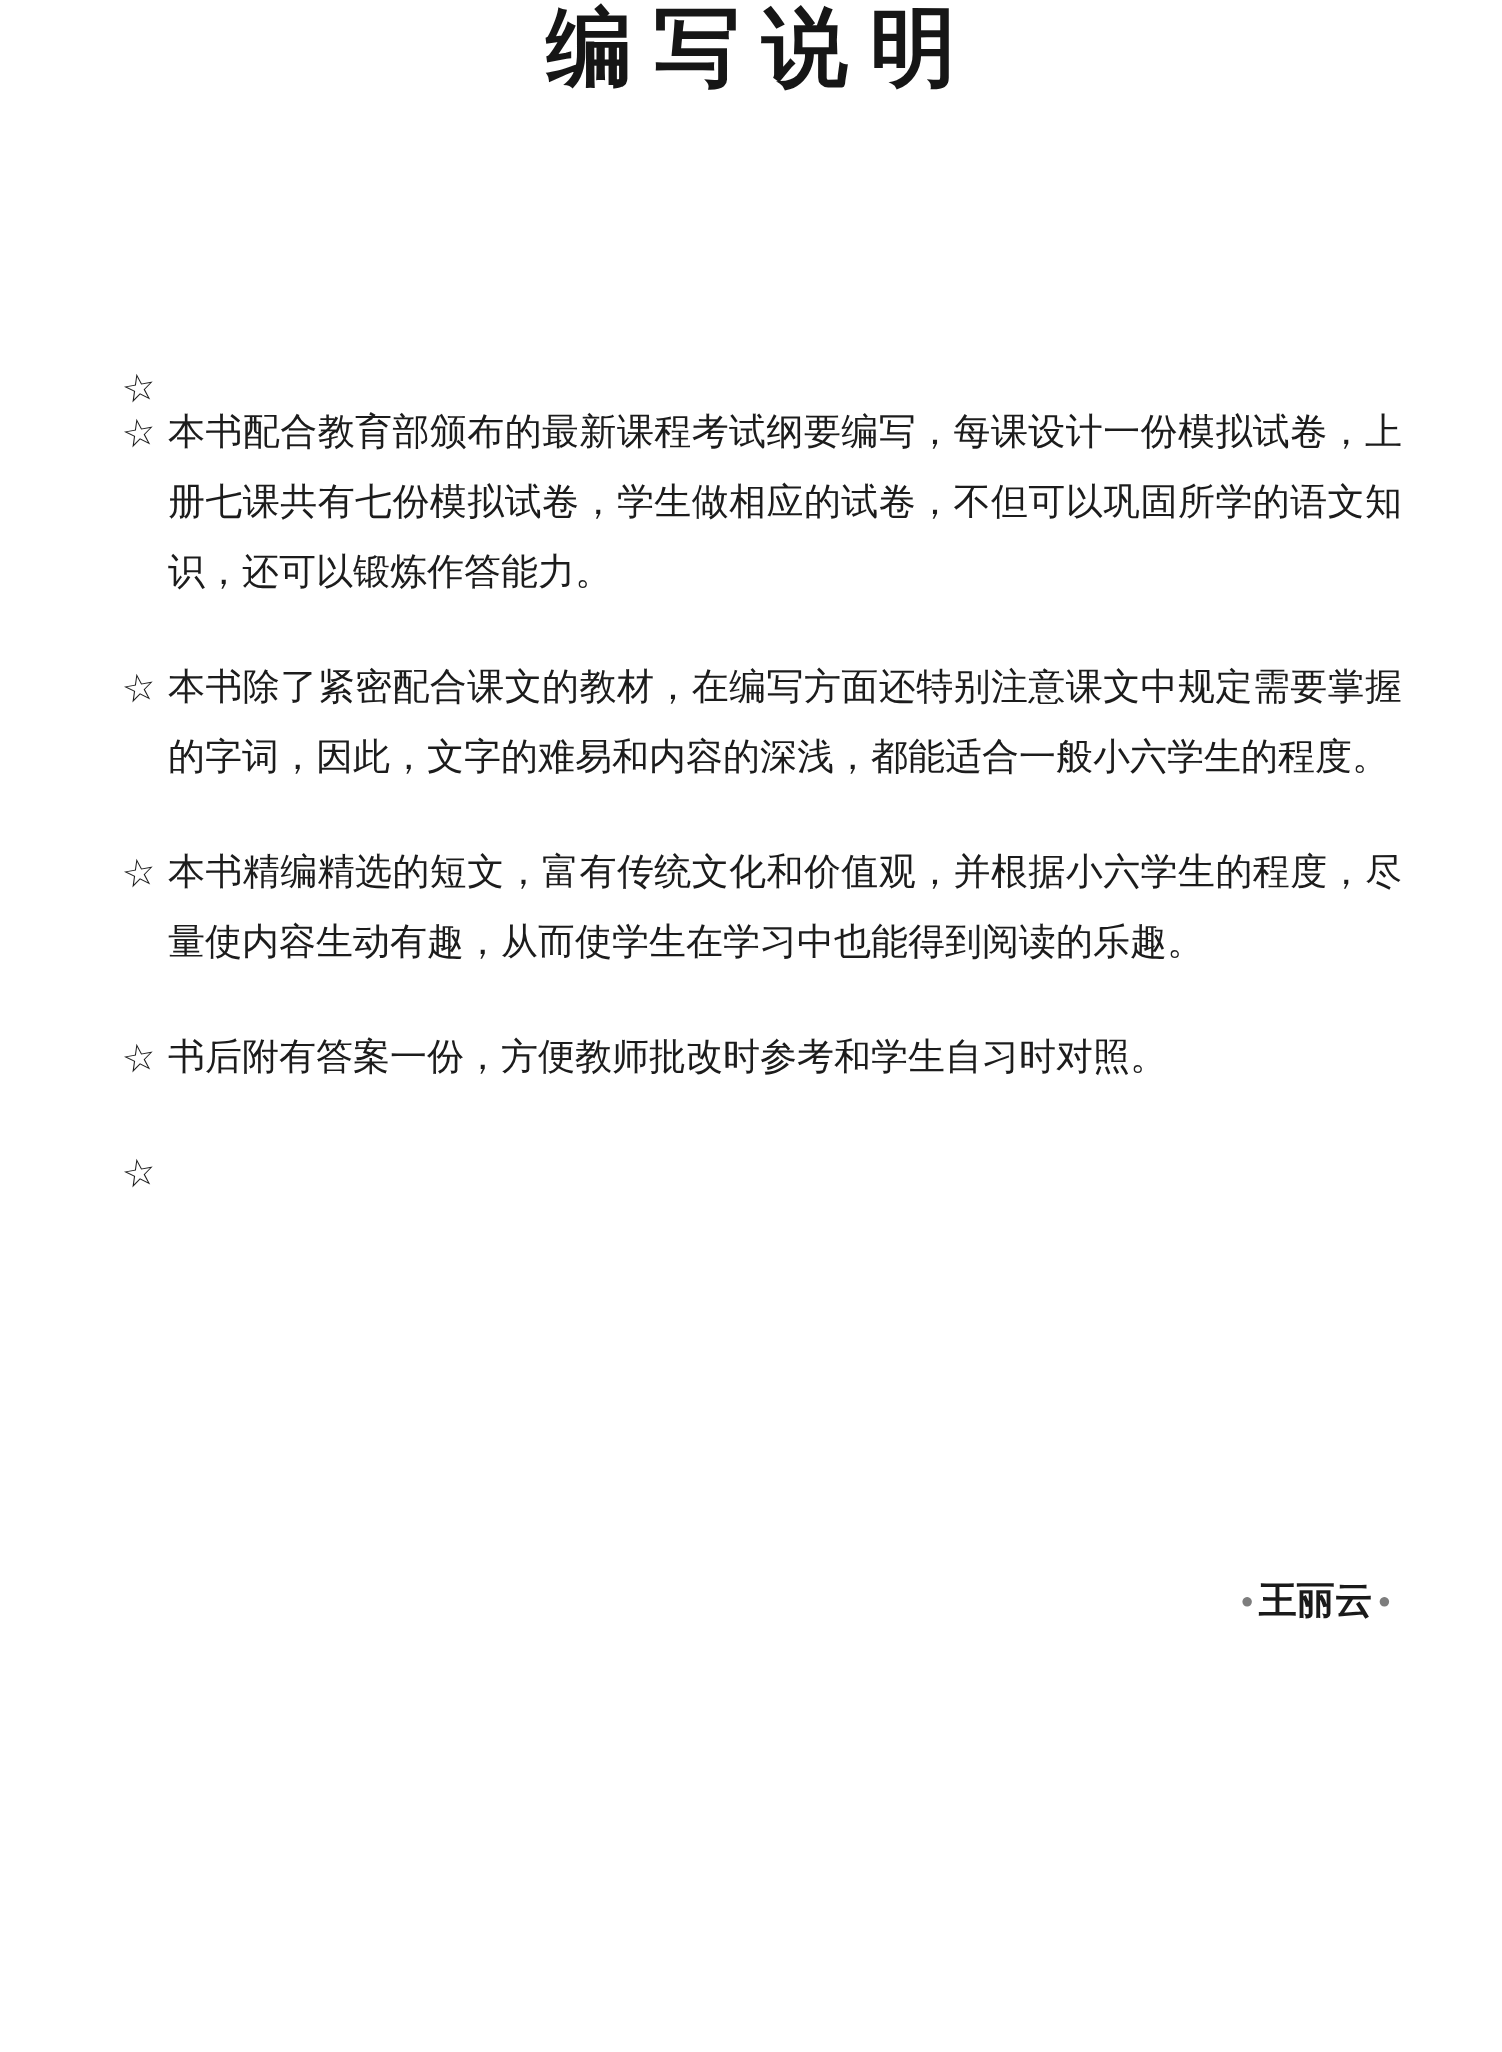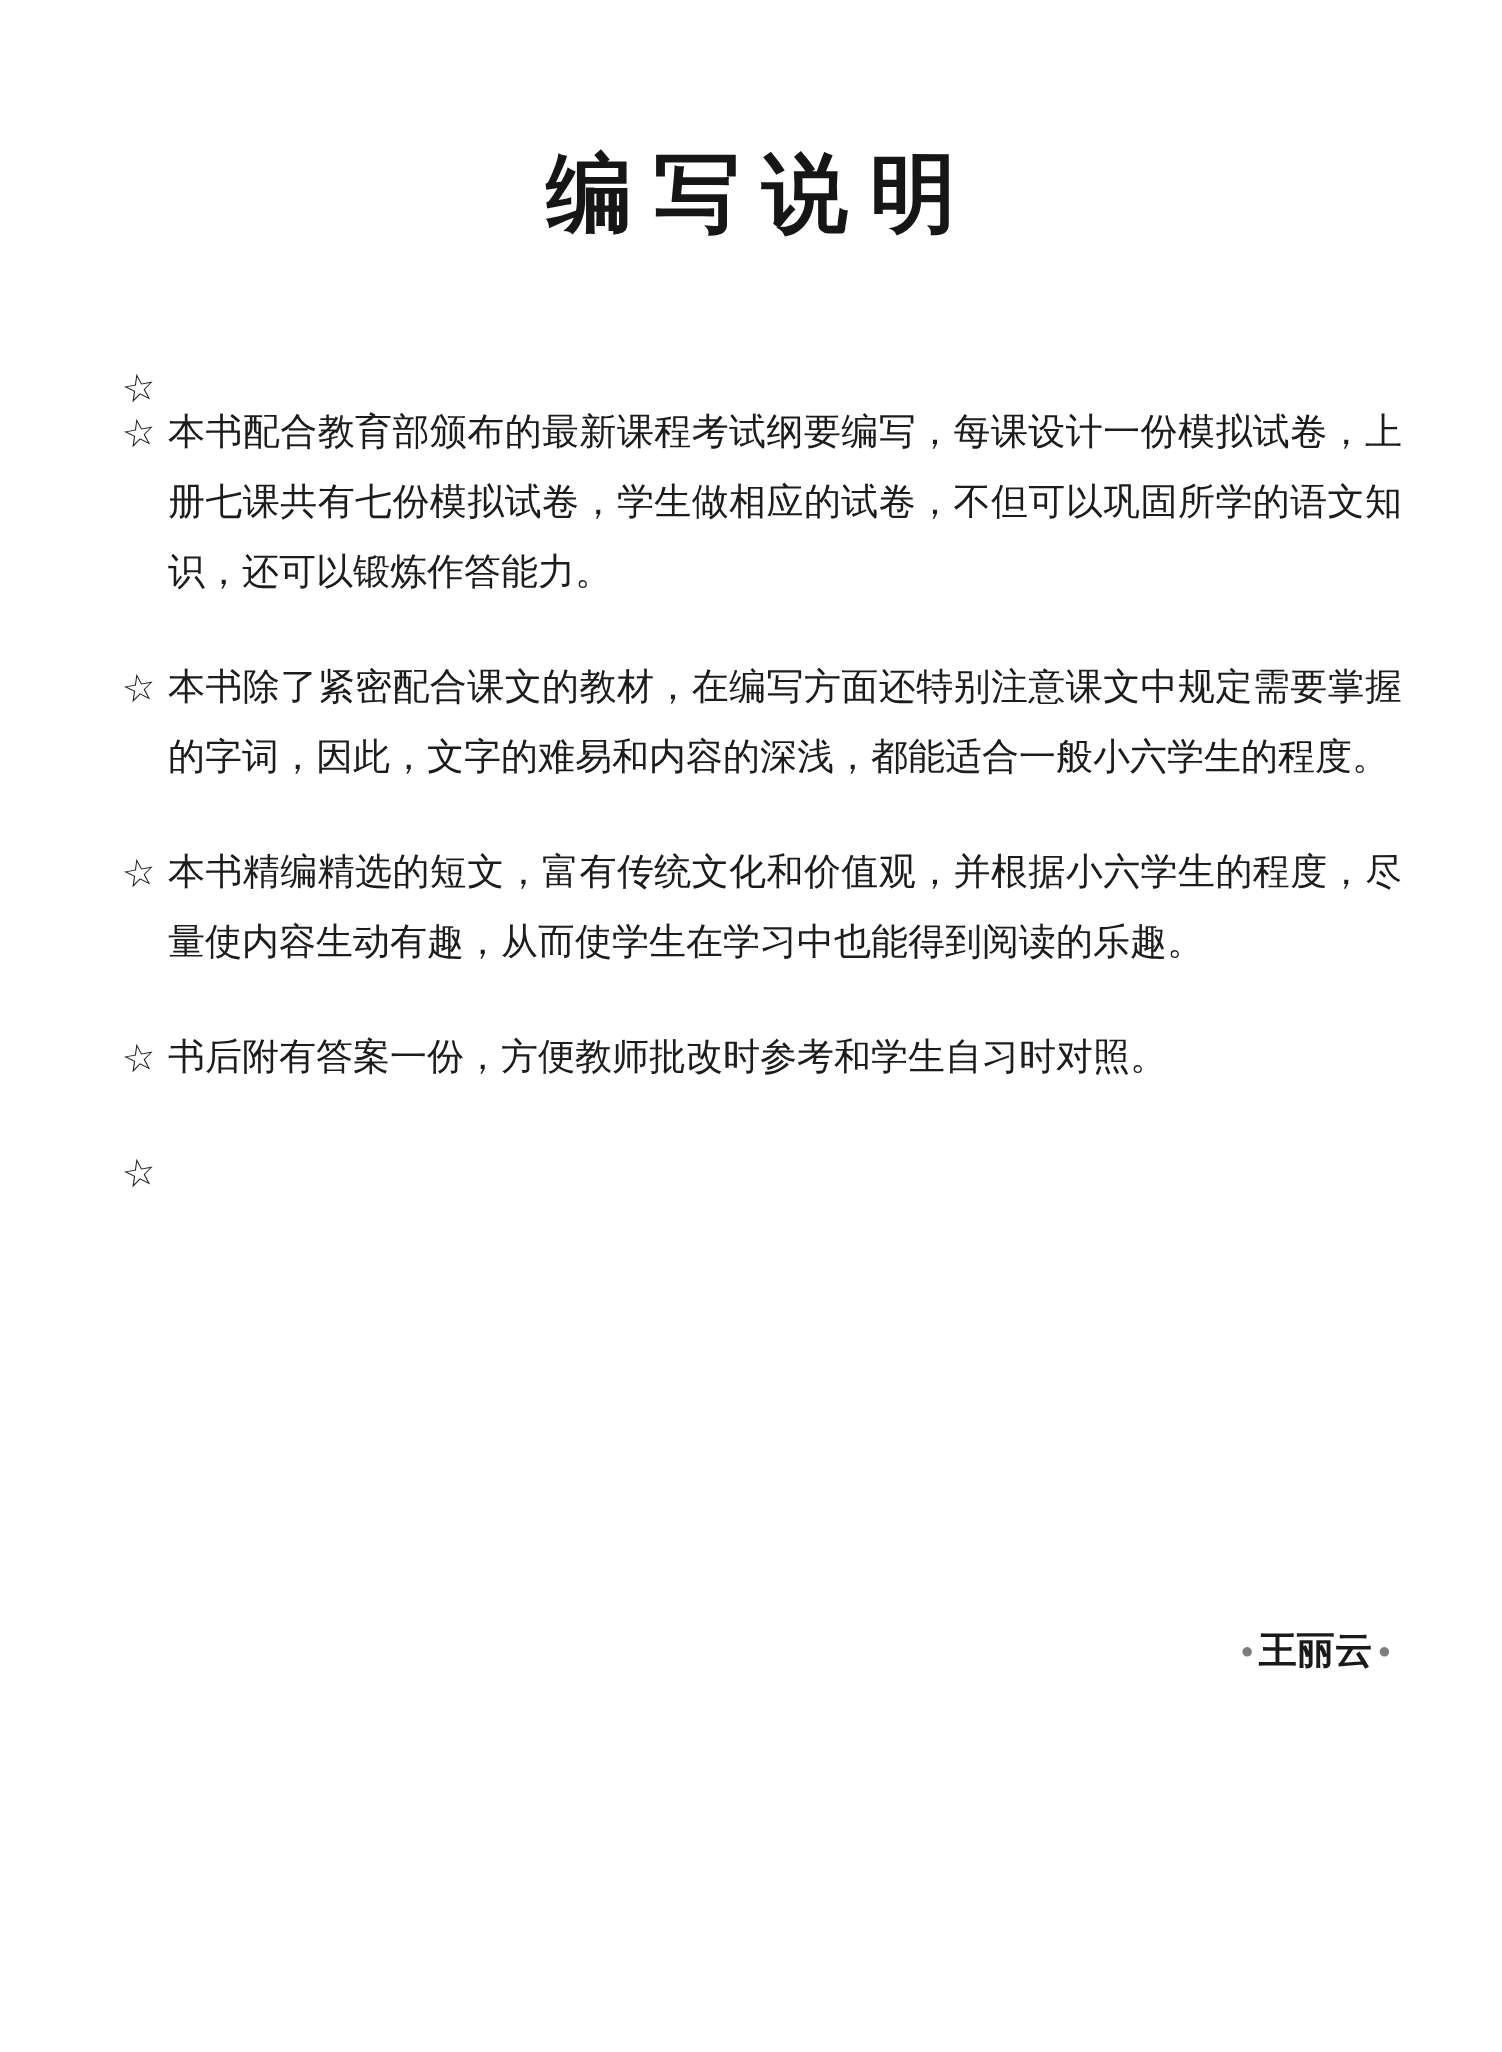--- a/index.html
+++ b/index.html
@@ -10,21 +10,20 @@
   .page {
     position: relative;
     width: 1502px;
     height: 2052px;
     margin: 0 auto;
     background: #ffffff;
     color: #161616;
     overflow: hidden;
   }
   .title {
-    padding-top: 146px;
     padding-left: 22px; 
     text-align: center;
     font-family: "Liberation Sans", sans-serif;
     font-weight: bold;
     font-size: 86px;
     letter-spacing: 22px;
     line-height: 1.1;
     color: #161616;
   }
   .content {
@@ -48,21 +47,21 @@
     position: absolute;
     left: 0;
     top: 1px;
     font-size: 38px;
     line-height: 70px;
     transform: rotate(-10deg);
     color: #1c1c1c;
   }
   .signature {
     position: absolute;
-    top: 1628px;
+    top: 1578px;
     right: 106px;
     font-family: "Liberation Sans", sans-serif;
     font-weight: bold;
     font-size: 38px;
     line-height: 44px;
     color: #1a1a1a;
     white-space: nowrap;
   }
   .signature .dot {
     color: #7d7d7d;

